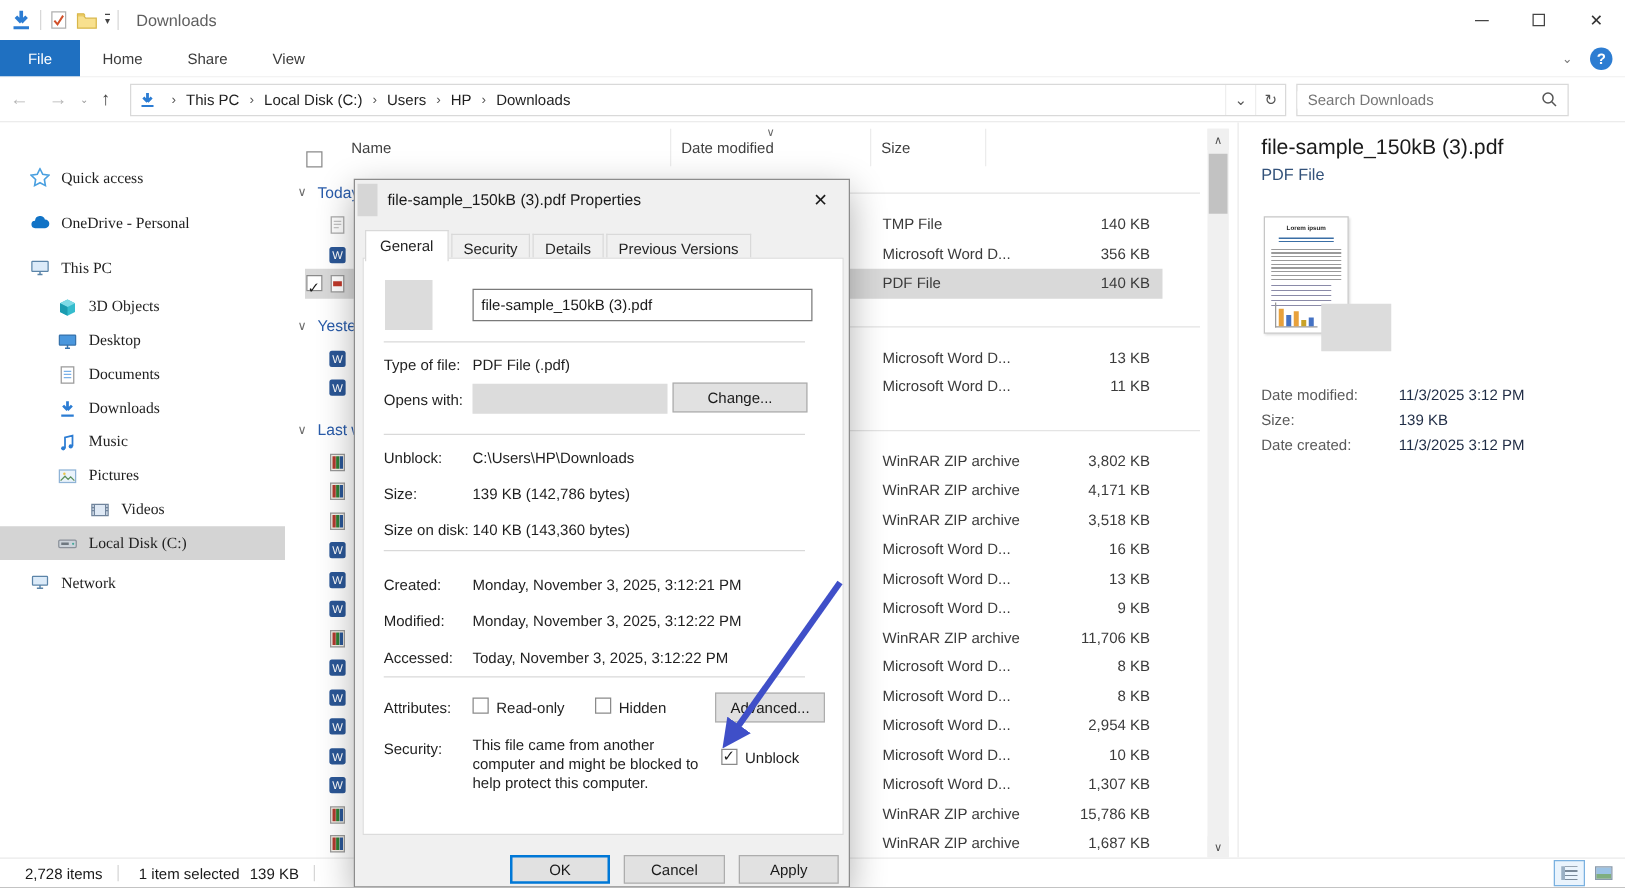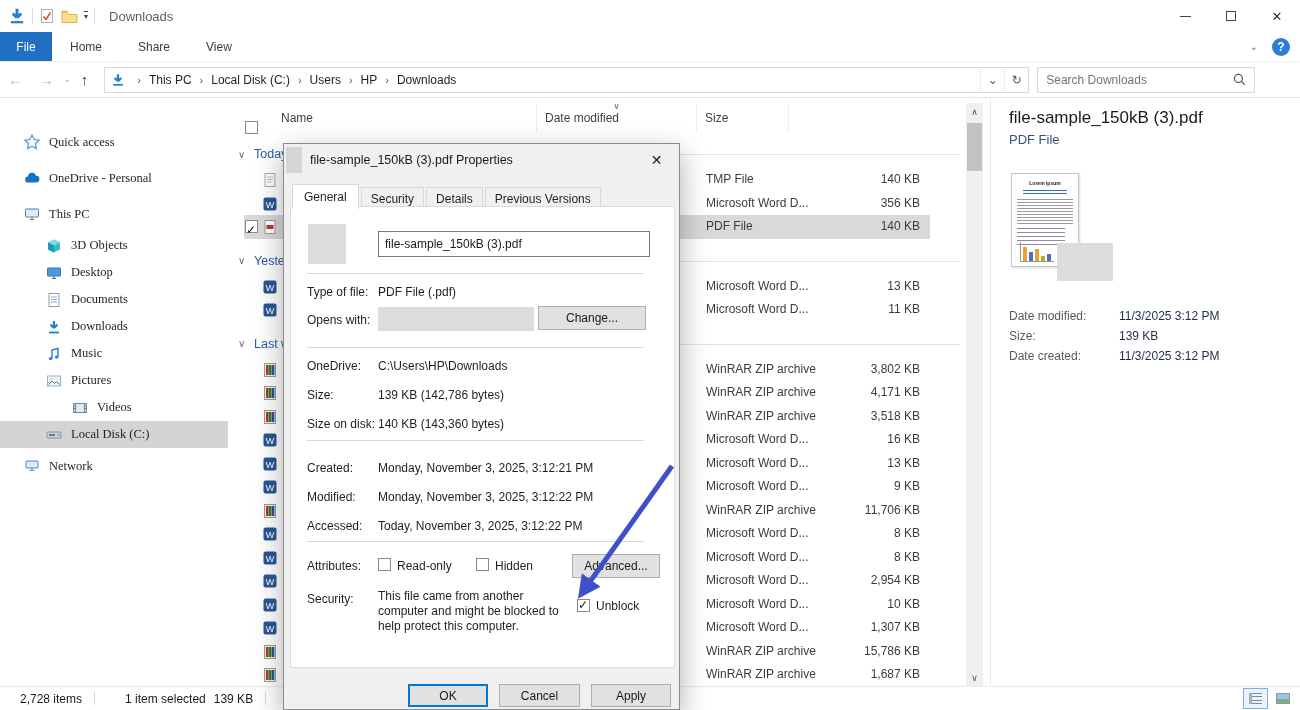--- a/index.html
+++ b/index.html
@@ -15,21 +15,21 @@
   .tb-sep { width:1px; height:16px; background:#d8d8d8; margin:0 6px; }
   .qat { display:flex; align-items:center; gap:6px; }
   .qat-chevron { font-size:8px; color:#444; border-top:1px solid #444; line-height:8px; padding-top:1px; }
   .tb-title { color:#5f5f5f; font-size:13px; margin-left:8px; }
   .win-controls { margin-left:auto; display:flex; height:32px; }
   .win-btn { width:46px; display:flex; align-items:center; justify-content:center; color:#333; font-size:13px; }
   .min-glyph { width:11px; height:1px; background:#444; display:block; }
   .max-glyph { width:10px; height:10px; border:1px solid #444; display:block; }
   
   .ribbon { position:absolute; top:32px; left:0; right:0; height:30px; display:flex; align-items:stretch; background:#fff; border-bottom:1px solid #f0f0f0; }
-  .file-tab { width:52px; color:#fff; display:flex; align-items:center; justify-content:center; font-size:12px; }
+  .file-tab { width:64px; color:#fff; display:flex; align-items:center; justify-content:center; font-size:12px; }
   .rtab { padding:0 18px; display:flex; align-items:center; color:#3b3b3b; }
   .ribbon-right { margin-left:auto; display:flex; align-items:center; gap:14px; padding-right:10px; }
   .ribbon-chevron { color:#777; font-size:10px; }
   .help-btn { width:18px; height:18px; border-radius:50%; color:#fff; display:flex; align-items:center; justify-content:center; font-size:12px; font-weight:bold; }
   
   .navbar { position:absolute; top:62px; left:0; right:0; height:36px; display:flex; align-items:center; background:#fff; border-bottom:1px solid #e6e6e6; }
   .nav-arrow { font-size:15px; padding:0 8px; }
   .nav-disabled { color:#b5b5b5; }
   .nav-up { color:#444; }
   .nav-chevron-sm { font-size:8px; color:#999; padding:0 2px; }
@@ -612,21 +612,21 @@
         <div class="pv-drow">
           <span class="pv-dlabel">Date created:</span>
           <span class="pv-dvalue">11/3/2025 3:12 PM</span>
         </div>
       </div>
   </div>
 
   <div class="statusbar">
     <span class="sb-text">2,728 items</span>
     <span class="sb-sep"></span>
-    <span class="sb-text" style="margin-left:18px;">1 item selected</span>
+    <span class="sb-text" style="margin-left:4px;">1 item selected</span>
     <span class="sb-size">139 KB</span>
     <span class="sb-sep"></span>
     <div class="sb-views">
       <span class="view-btn sel">
           <span class="vb-details"></span>
         </span>
       <span class="view-btn">
           <span class="vb-thumb"></span>
         </span>
     </div>
@@ -651,21 +651,21 @@
       <div class="dp-hr" style="top:66px;"></div>
 
       <span class="dp-abs dp-label" style="left:16px; top:78px;">Type of file:</span>
       <span class="dp-abs" style="left:87px; top:78px;">PDF File (.pdf)</span>
 
       <span class="dp-abs dp-label" style="left:16px; top:106px;">Opens with:</span>
       <span class="dp-abs dp-blur" style="left:87px; top:100px; width:156px; height:24px;"></span>
       <button class="dp-btn" style="left:247px; top:99px; width:108px; height:24px;">Change...</button>
       <div class="dp-hr" style="top:140px;"></div>
 
-      <span class="dp-abs dp-label" style="left:16px; top:152px;">OneDrive:</span>
+      <span class="dp-abs dp-label" style="left:16px; top:152px;">Unblock:</span>
       <span class="dp-abs" style="left:87px; top:152px;">C:\Users\HP\Downloads</span>
       <span class="dp-abs dp-label" style="left:16px; top:181px;">Size:</span>
       <span class="dp-abs" style="left:87px; top:181px;">139 KB (142,786 bytes)</span>
       <span class="dp-abs dp-label" style="left:16px; top:210px;">Size on disk:</span>
       <span class="dp-abs" style="left:87px; top:210px;">140 KB (143,360 bytes)</span>
       <div class="dp-hr" style="top:233px;"></div>
 
       <span class="dp-abs dp-label" style="left:16px; top:254px;">Created:</span>
       <span class="dp-abs" style="left:87px; top:254px;">Monday, November 3, 2025, 3:12:21 PM</span>
       <span class="dp-abs dp-label" style="left:16px; top:283px;">Modified:</span>

